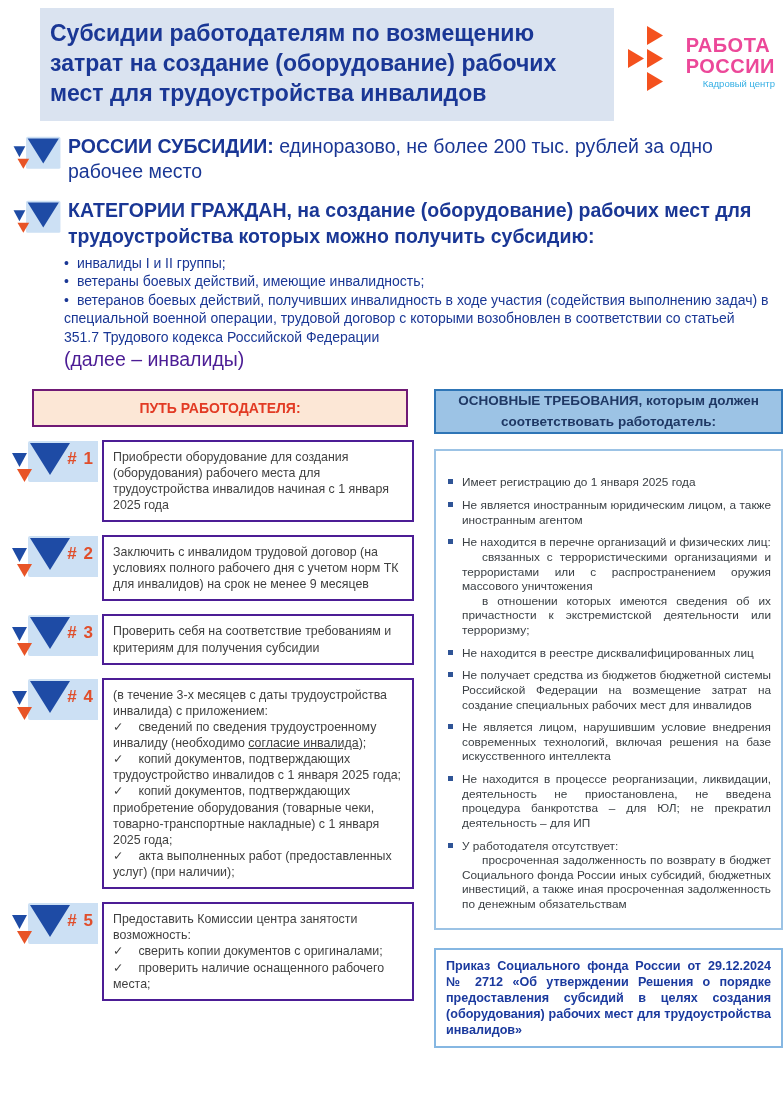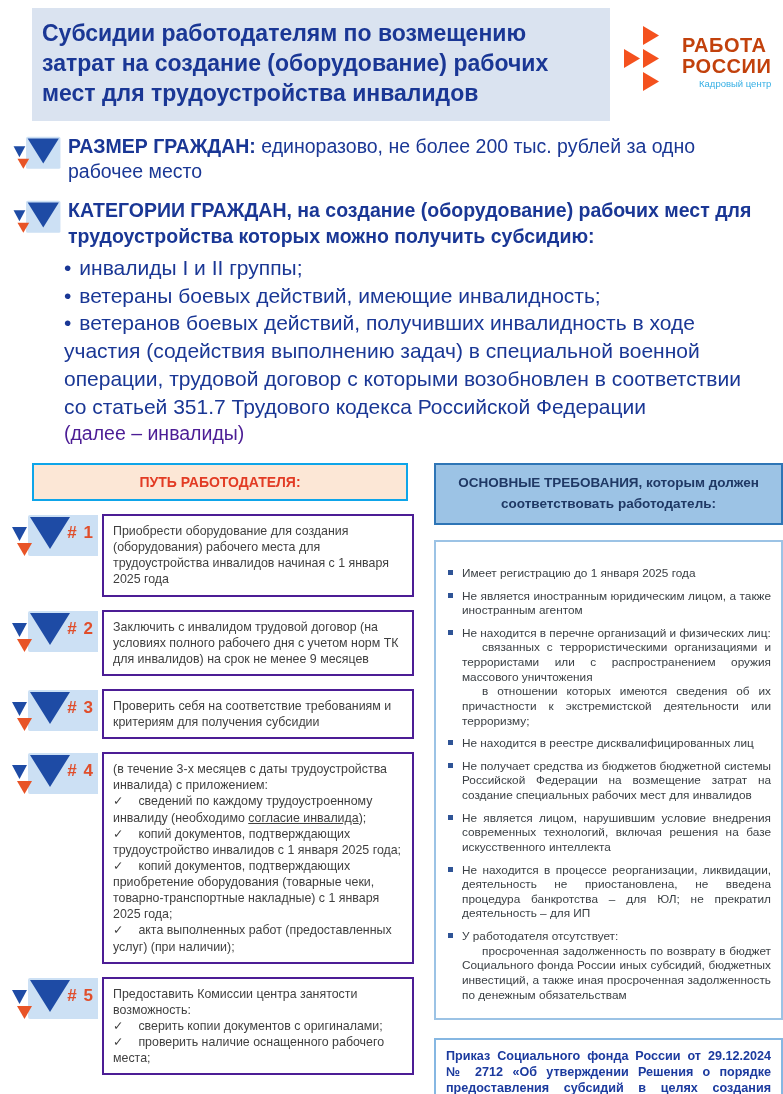--- a/index.html
+++ b/index.html
@@ -1,54 +1,54 @@
 <!DOCTYPE html>
 <html><head>
 <meta charset="utf-8">
 <style>
   html,body{margin:0;padding:0;}
   body{
     width:783px;height:1094px;position:relative;overflow:hidden;background:#fff;
     font-family:"Liberation Sans", sans-serif;color:#1a3795;
   }
   
-  .header{display:flex;align-items:flex-start;margin:8px 8px 0 32px;}
+  .header{display:flex;align-items:flex-start;margin:8px 8px 0 40px;}
   .title-band{background:#dae3f0;width:556px;padding:11px 12px 12px 10px;}
   .title-band h1{margin:0;font-size:23px;line-height:1.3;font-weight:bold;color:#1a3795;}
   .logo{display:flex;align-items:center;margin-left:14px;padding-top:18px;}
   .logo-text{margin-left:6px;}
-  .logo-text .ln{font-size:20px;font-weight:bold;color:#c2410c;line-height:1.02;letter-spacing:.5px;}
+  .logo-text .ln{font-size:20px;font-weight:bold;color:#ec4899;line-height:1.02;letter-spacing:.5px;}
   .logo-text .sub{font-size:9.5px;color:#35afe4;margin-top:2px;text-align:right;}
   
   .sec{display:flex;margin:12px 10px 0 12px;}
   .sec-icon{width:50px;height:42px;flex:none;margin-right:6px;}
   .sec-text{font-size:19.5px;line-height:1.32;color:#1a3795;padding-top:1px;}
   .sec-text b{font-weight:bold;}
-  .bullets{margin:4px 14px 0 64px;font-size:21px;line-height:1.33;color:#1a3795;}
+  .bullets{margin:4px 14px 0 64px;font-size:14px;line-height:1.33;color:#1a3795;}
   .bullet-item .dot{margin-right:8px;}
   .note{margin:0 14px 0 64px;font-size:19.5px;line-height:1.33;color:#4c1d95;}
   
   .columns{display:flex;margin:16px 8px 0 10px;}
   .col-left{width:408px;flex:none;}
   .col-right{width:349px;flex:none;margin-left:16px;}
   
-  .path-header{margin:0 10px 0 22px;background:#fce7d6;border:2px solid #0ea5e9;
+  .path-header{margin:0 10px 0 22px;background:#fce7d6;border:2px solid #701a75;
     text-align:center;font-weight:bold;font-size:14px;color:#e23b24;padding:9px 4px;}
   .step{display:flex;align-items:flex-start;margin-top:13px;}
   .step-marker{width:92px;height:44px;position:relative;flex:none;}
   .step-band{position:absolute;left:60px;right:4px;top:1px;height:41px;background:#cce0f4;}
   .step-marker svg{position:absolute;left:0;top:0;}
   .step-num{position:absolute;right:8px;top:9px;font-size:17px;font-weight:bold;color:#e04e2b;letter-spacing:1px;}
   .step-box{flex:1;margin-right:4px;border:2px solid #4c1d95;background:#fff;
     padding:7px 9px;font-size:12.4px;line-height:1.3;color:#3f3f3f;}
   .check-item .check{margin-right:15px;}
   .u{text-decoration:underline;}
   
   .req-header{border:2px solid #2e75b6;background:#9cc3e5;color:#1f3864;font-weight:bold;
-    font-size:13.5px;text-align:center;line-height:1.55;padding:8px 14px;}
+    font-size:13.5px;text-align:center;line-height:1.55;padding:0 14px;}
   .req-box{border:2px solid #9cc3e5;margin-top:15px;padding:24px 10px 8px 6px;background:#fff;}
   .req{position:relative;padding-left:20px;margin-bottom:8px;font-size:11.8px;line-height:1.24;color:#3b4045;}
   .req .sq{position:absolute;left:6px;top:4px;width:5px;height:5px;background:#2f5496;}
   .req-text,.req-sub{text-align:justify;}
   .req-sub{text-indent:20px;}
   .decree-box{border:2px solid #86b7e2;margin-top:18px;padding:8px 10px;background:#fff;}
   .decree-box p{margin:0;font-size:12.6px;font-weight:bold;color:#1b3a9e;line-height:1.28;text-align:justify;}
 </style>
 </head>
 <body>
@@ -81,21 +81,21 @@
       <div class="sub">Кадровый центр</div>
     </div>
   </div>
 </div>
 
 <div class="sec">
   <svg class="sec-icon" viewBox="0 0 64 46">
       <use href="#trimark"></use>
     </svg>
   <div class="sec-text">
-    <b>РАЗМЕР ГРАЖДАН:</b><span> единоразово, не более 200 тыс. рублей за одно рабочее место</span>
+    <b>РОССИИ СУБСИДИИ:</b><span> единоразово, не более 200 тыс. рублей за одно рабочее место</span>
   </div>
 </div>
 
 <div class="sec">
   <svg class="sec-icon" viewBox="0 0 64 46">
       <use href="#trimark"></use>
     </svg>
   <div class="sec-text">
     <b>КАТЕГОРИИ ГРАЖДАН, на создание (оборудование) рабочих мест для трудоустройства которых можно получить субсидию:</b>
   </div>
@@ -155,21 +155,21 @@
       <div class="step-marker">
         <span class="step-band"></span>
         <svg width="64" height="46" viewBox="0 0 64 46">
             <use href="#trimark"></use>
           </svg>
         <span class="step-num"># 4</span>
       </div>
       <div class="step-box">
         <div>(в течение 3-х месяцев с даты трудоустройства инвалида) с приложением:</div>
         <div class="check-item">
-          <span class="check">✓</span><span>сведений по каждому трудоустроенному инвалиду (необходимо </span><span class="u">согласие инвалида</span><span>);</span>
+          <span class="check">✓</span><span>сведений по сведения трудоустроенному инвалиду (необходимо </span><span class="u">согласие инвалида</span><span>);</span>
         </div>
         <div class="check-item"><span class="check">✓</span><span>копий документов, подтверждающих трудоустройство инвалидов с 1 января 2025 года;</span></div>
         <div class="check-item"><span class="check">✓</span><span>копий документов, подтверждающих приобретение оборудования (товарные чеки, товарно-транспортные накладные) с 1 января 2025 года;</span></div>
         <div class="check-item"><span class="check">✓</span><span>акта выполненных работ (предоставленных услуг) (при наличии);</span></div>
       </div>
     </div>
 
     <div class="step">
       <div class="step-marker">
         <span class="step-band"></span>

